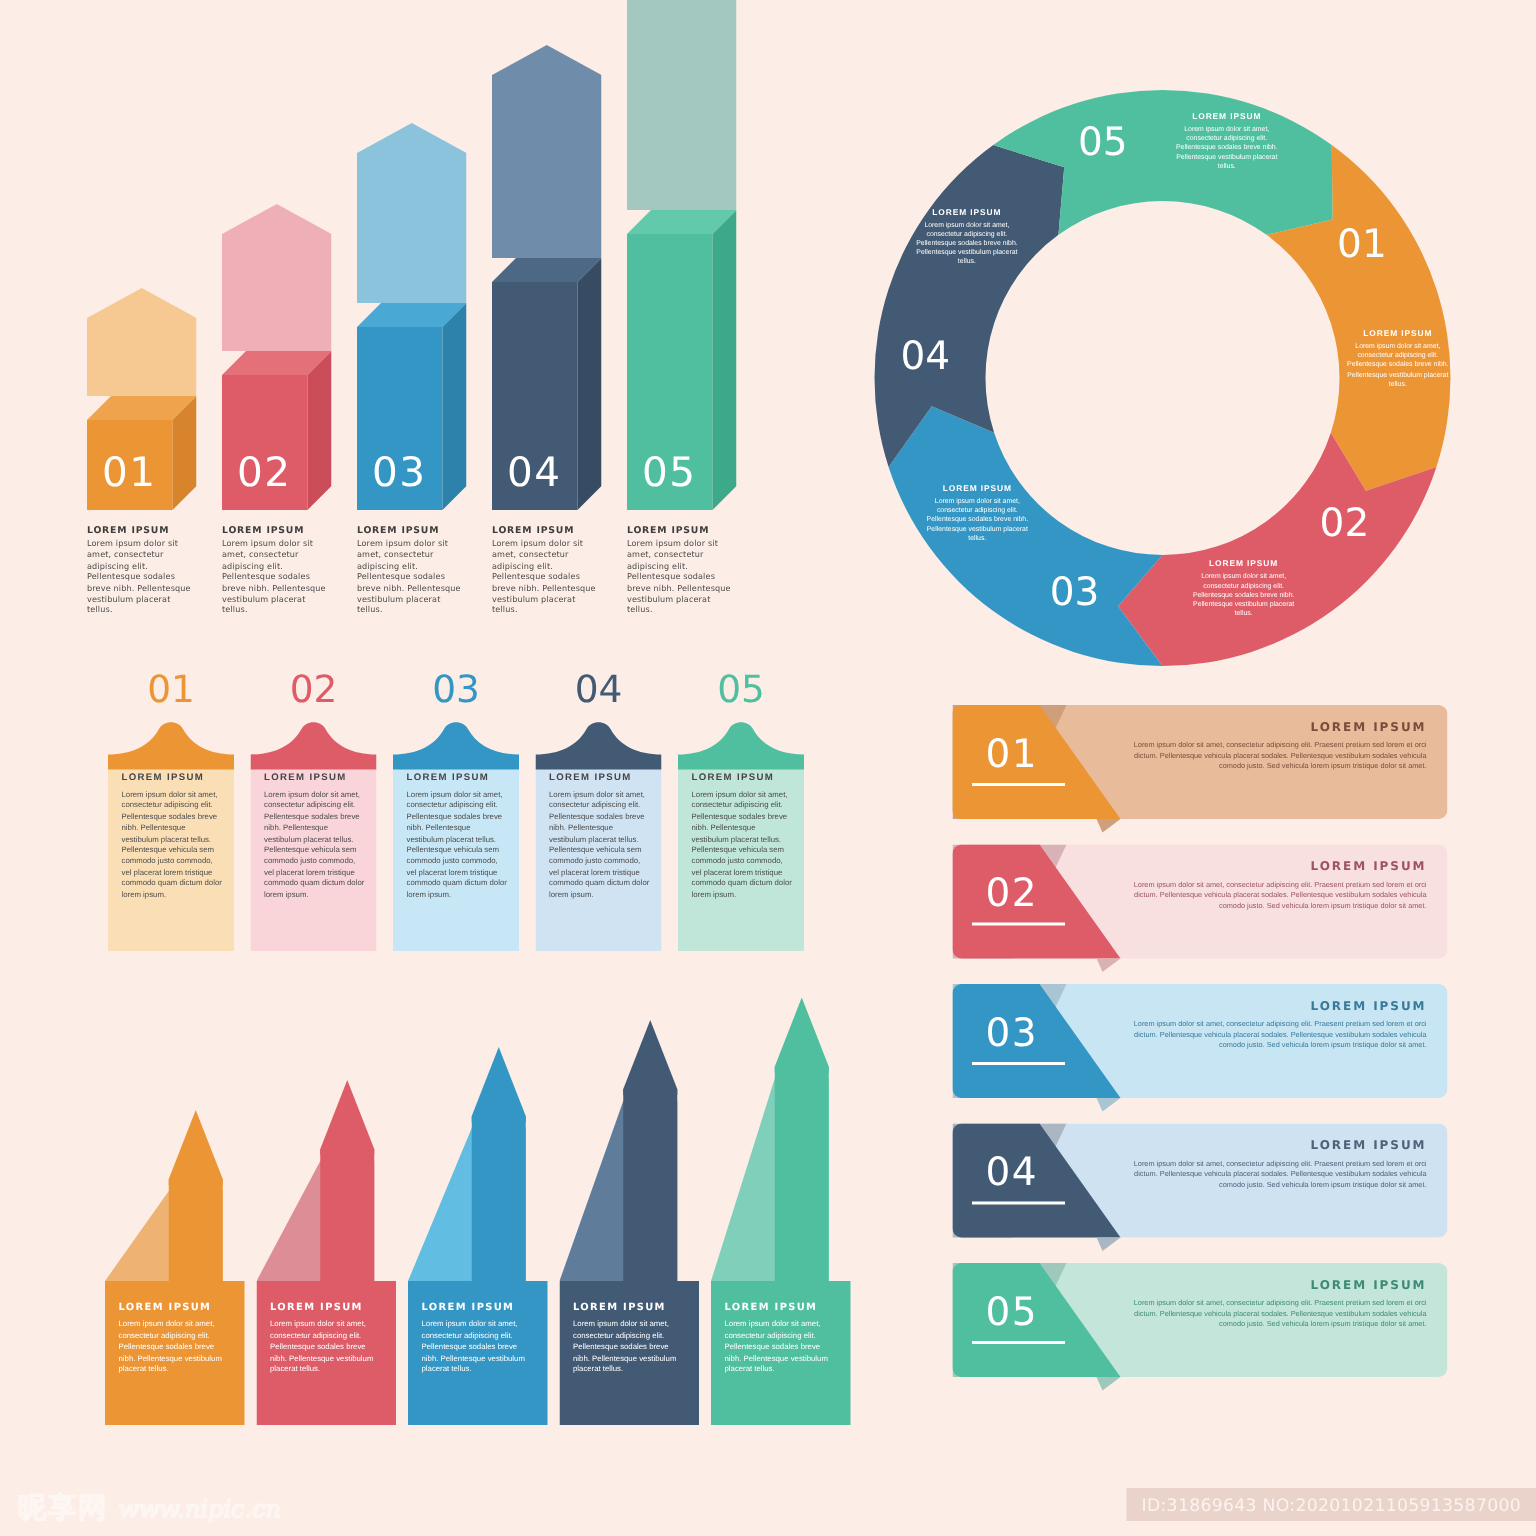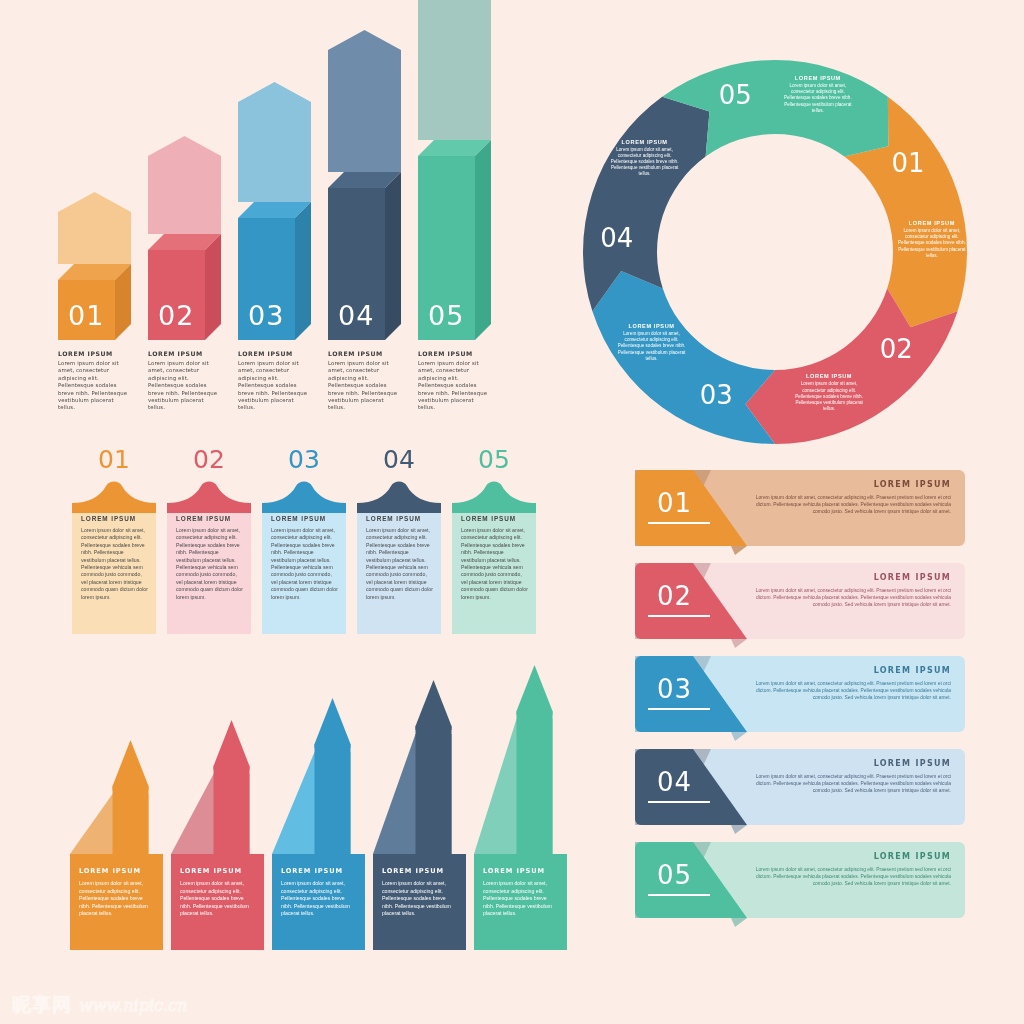--- a/index.html
+++ b/index.html
@@ -380,14 +380,15 @@
           <div class="h headtxt">LOREM IPSUM</div>
           <div class="b">Lorem ipsum dolor sit amet, consectetur adipiscing elit. Praesent pretium sed lorem et orci dictum. Pellentesque vehicula placerat sodales. Pellentesque vestibulum sodales vehicula comodo justo. Sed vehicula lorem ipsum tristique dolor sit amet.</div>
         </div>
       </div>
     </div>
 
   <div id="wm-logo">
     <span class="cjk">昵享网</span>
     <span class="url">www.nipic.cn</span>
   </div>
+  <div id="wm-id">ID:31869643 NO:20201021105913587000</div>
 
 </div>
 
 </body></html>

